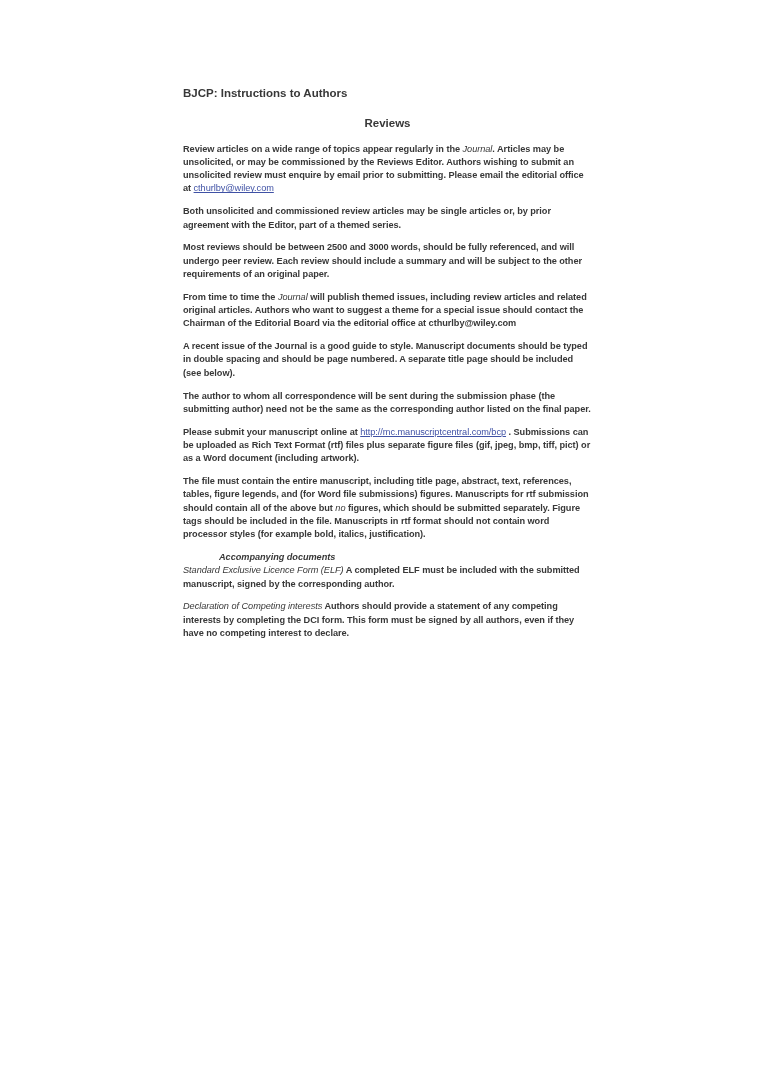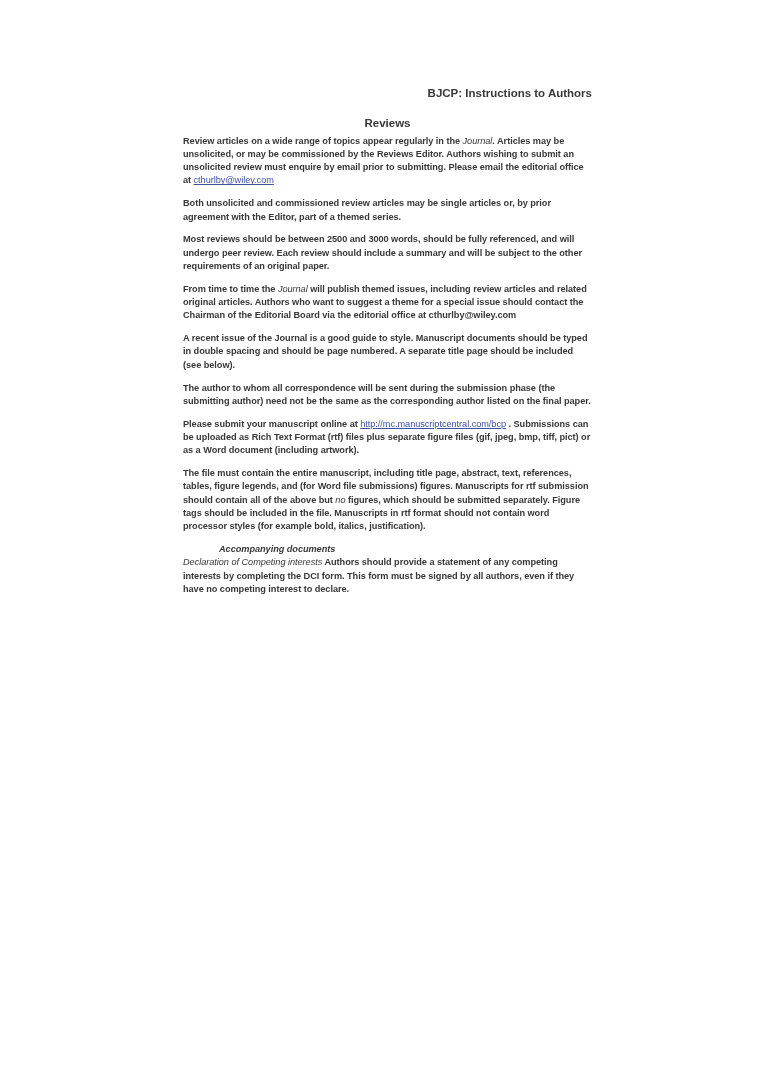--- a/index.html
+++ b/index.html
@@ -23,29 +23,29 @@
     position: absolute;
     left: 183px;
     top: 87px;
     width: 409px;
     color: var(--text-color, #383838);
   }
   .doc-title {
     font-size: 11.5px;
     font-weight: bold;
     line-height: 13.3px;
-    text-align: right;
+    text-align: left;
     margin: 0 0 17px 0;
   }
   .doc-subtitle {
     font-size: 11.5px;
     font-weight: bold;
     line-height: 13.3px;
     text-align: center;
-    margin: 0 0 4px 0;
+    margin: 0 0 12px 0;
   }
   .block {
     font-size: 9.2px;
     line-height: 13.3px;
     letter-spacing: -0.05px;
     margin: 0 0 9.5px 0;
   }
   .block.heading {
     margin-bottom: 0;
   }
@@ -69,16 +69,17 @@
     <div>
         <p class="block"><span class="run-regular">Review articles on a wide range of topics appear regularly in the </span><span class="run-italic">Journal</span><span class="run-regular">. Articles may be unsolicited, or may be commissioned by the Reviews Editor. Authors wishing to submit an unsolicited review must enquire by email prior to submitting. Please email the editorial office at </span><a class="doc-link" href="#">cthurlby@wiley.com</a></p>
         <p class="block"><span class="run-regular">Both unsolicited and commissioned review articles may be single articles or, by prior agreement with the Editor, part of a themed series.</span></p>
         <p class="block"><span class="run-regular">Most reviews should be between 2500 and 3000 words, should be fully referenced, and will undergo peer review. Each review should include a summary and will be subject to the other requirements of an original paper.</span></p>
         <p class="block"><span class="run-regular">From time to time the </span><span class="run-italic">Journal</span><span class="run-regular"> will publish themed issues, including review articles and related original articles. Authors who want to suggest a theme for a special issue should contact the Chairman of the Editorial Board via the editorial office at cthurlby@wiley.com</span></p>
         <p class="block"><span class="run-regular">A recent issue of the Journal is a good guide to style. Manuscript documents should be typed in double spacing and should be page numbered. A separate title page should be included (see below).</span></p>
         <p class="block"><span class="run-regular">The author to whom all correspondence will be sent during the submission phase (the submitting author) need not be the same as the corresponding author listed on the final paper.</span></p>
         <p class="block"><span class="run-regular">Please submit your manuscript online at </span><a class="doc-link" href="#">http://mc.manuscriptcentral.com/bcp</a><span class="run-regular"> . Submissions can be uploaded as Rich Text Format (rtf) files plus separate figure files (gif, jpeg, bmp, tiff, pict) or as a Word document (including artwork).</span></p>
         <p class="block"><span class="run-regular">The file must contain the entire manuscript, including title page, abstract, text, references, tables, figure legends, and (for Word file submissions) figures. Manuscripts for rtf submission should contain all of the above but </span><span class="run-italic">no</span><span class="run-regular"> figures, which should be submitted separately. Figure tags should be included in the file. Manuscripts in rtf format should not contain word processor styles (for example bold, italics, justification).</span></p>
         <p class="block heading"><span class="run-bold-italic">Accompanying documents</span></p>
+        <p class="block"><span class="run-italic">Standard Exclusive Licence Form (ELF)</span><span class="run-regular"> A completed ELF must be included with the submitted manuscript, signed by the corresponding author.</span></p>
         <p class="block"><span class="run-italic">Declaration of Competing interests</span><span class="run-regular"> Authors should provide a statement of any competing interests by completing the DCI form. This form must be signed by all authors, even if they have no competing interest to declare.</span></p>
       </div>
   </div>
 </div>
 
 </body></html>

